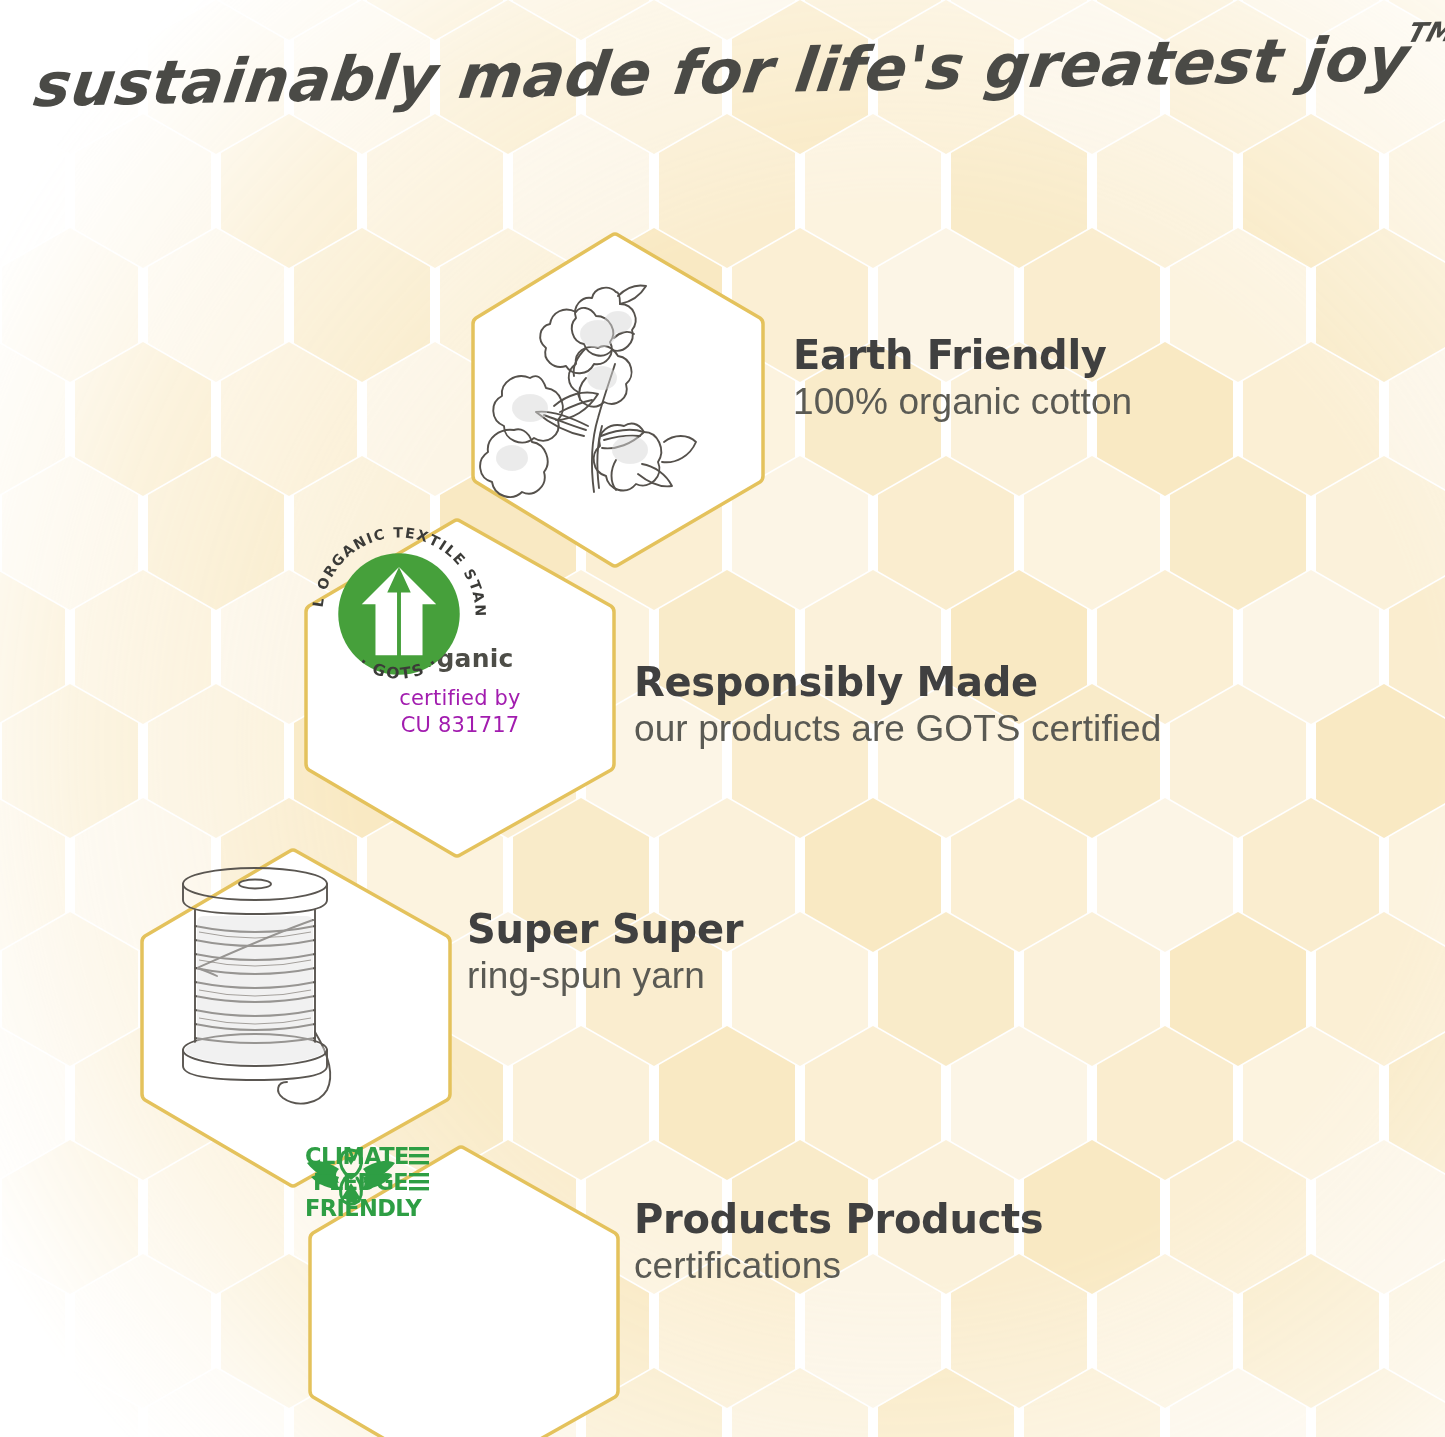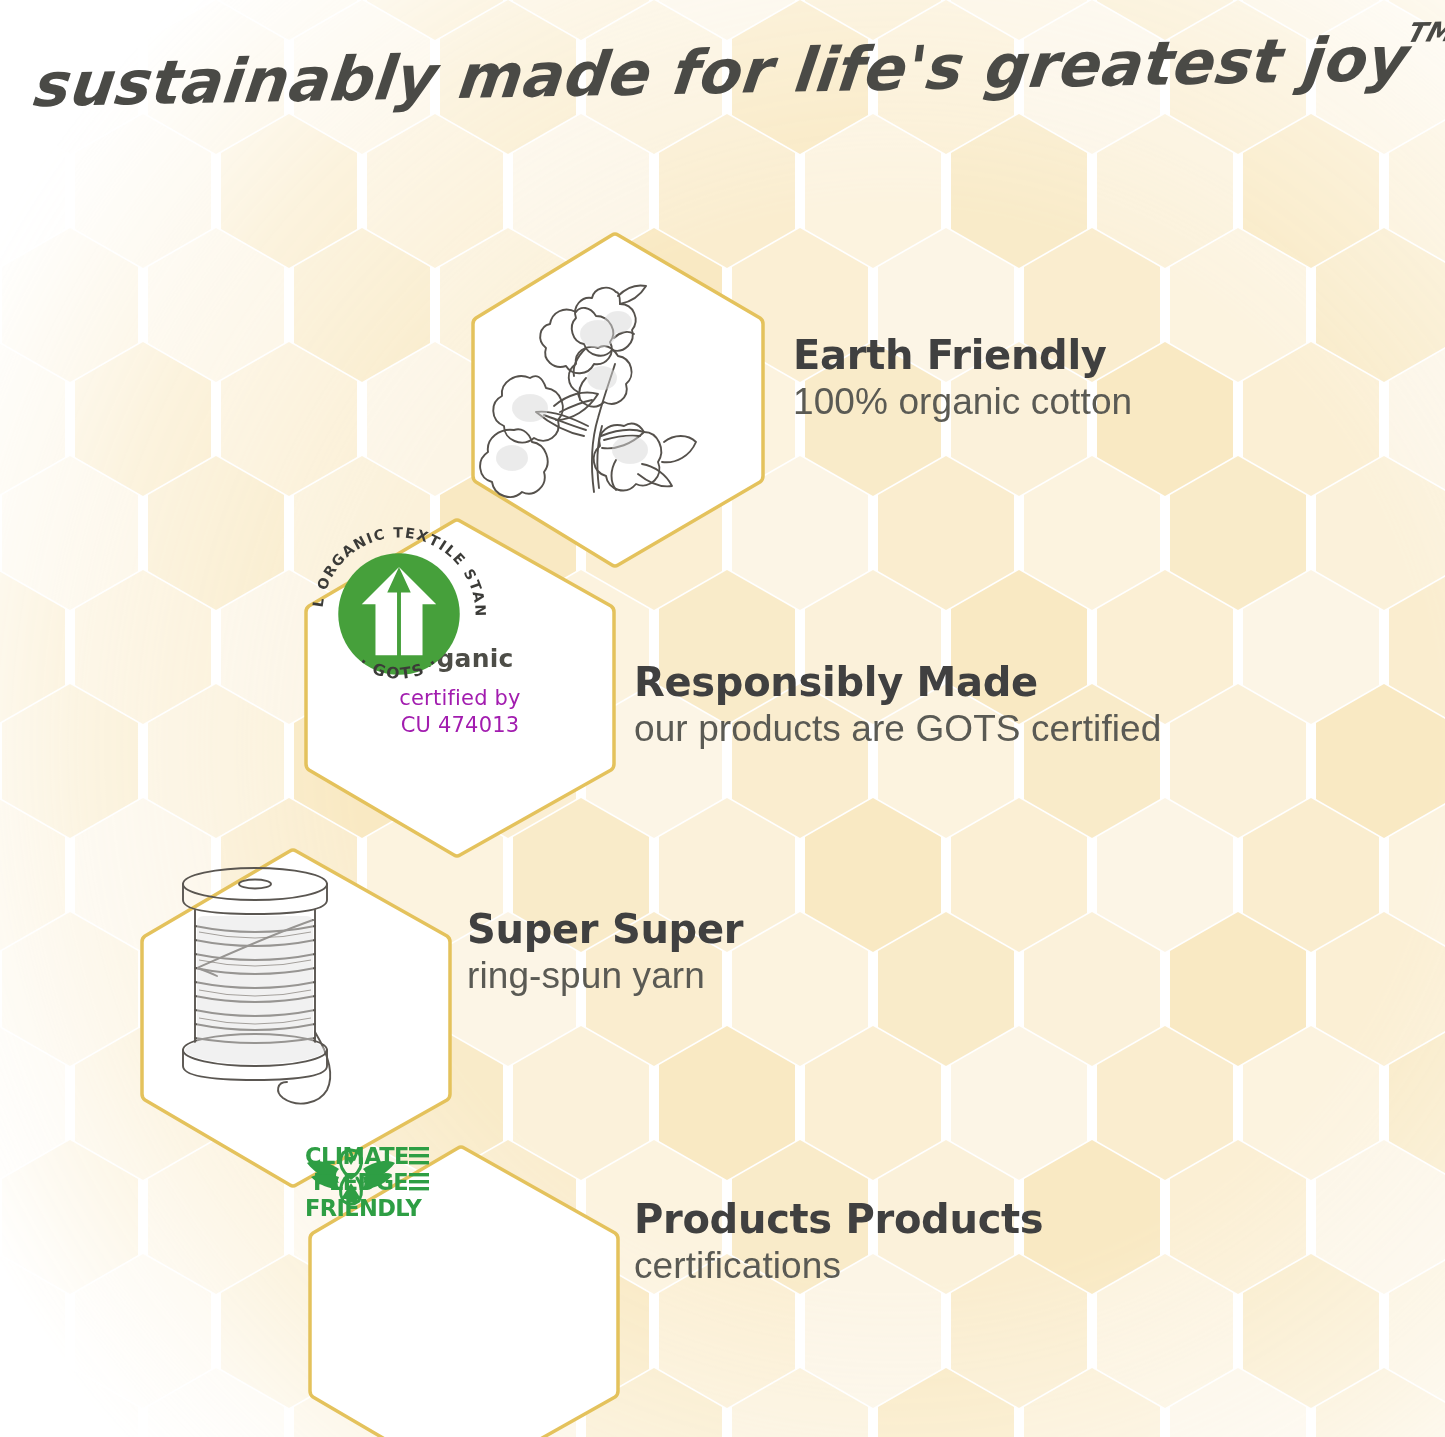--- a/index.html
+++ b/index.html
@@ -444,21 +444,21 @@
         </g>
         <g font-family="'DejaVu Sans', sans-serif" font-weight="700" font-size="16" fill="#3b3b38" letter-spacing="2.2">
           <text>
             <textPath href="#gotsBotArc" startOffset="50%" text-anchor="middle">· GOTS ·</textPath>
           </text>
         </g>
       </svg>
       <div class="gots-sub-organic">organic</div>
       <div class="gots-sub-small">
         <div>certified by</div>
-        <div>CU 474013</div>
+        <div>CU 831717</div>
       </div>
     </div>
   </div>
 </div>
 
 <div class="feature-text" style="left:634px; top:645px;margin-top:15px;">
   <div class="feature-title">Responsibly Made</div>
   <div class="feature-line">our products are GOTS certified</div>
 </div>
 

